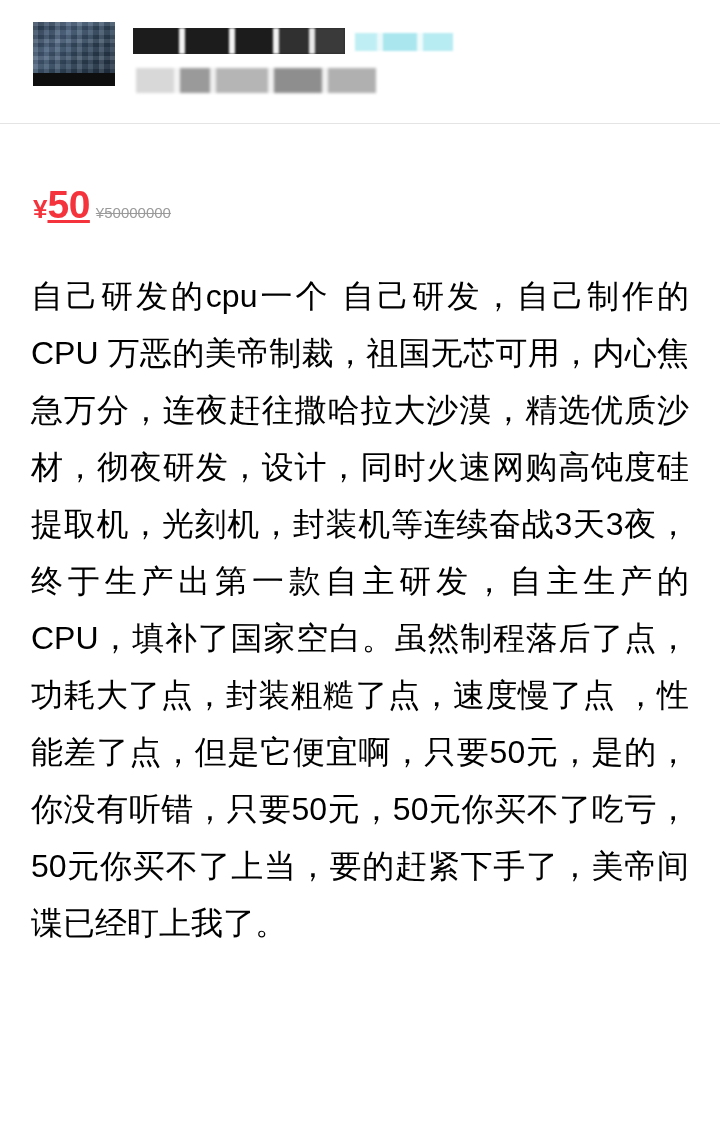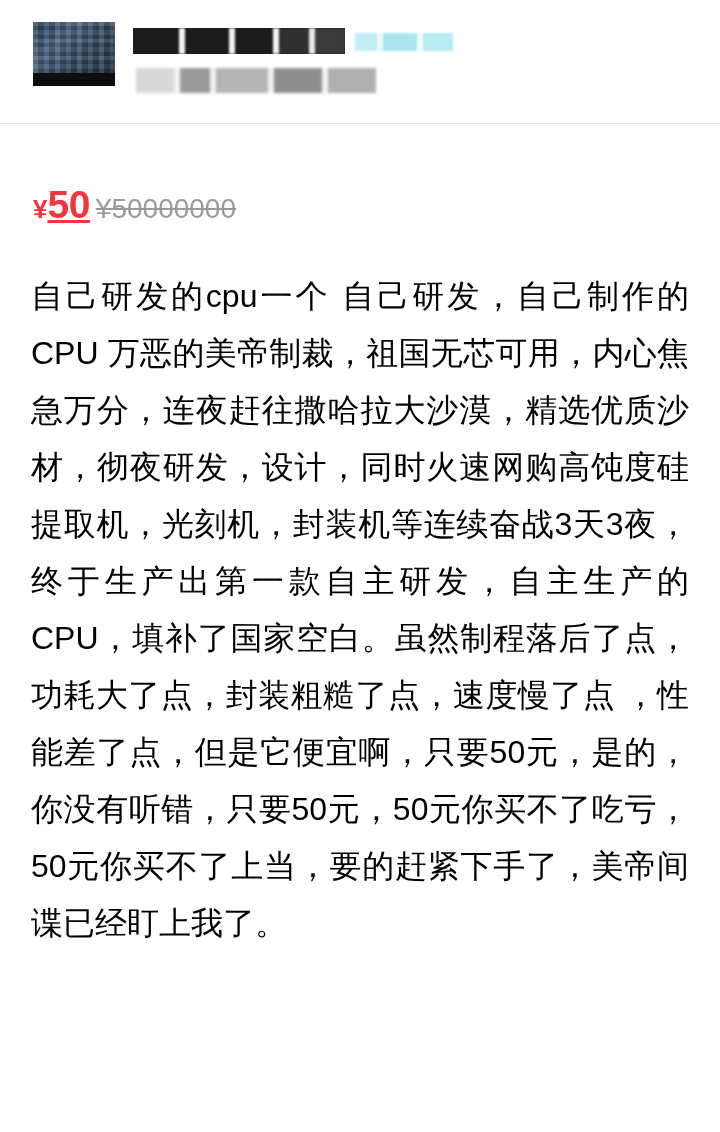--- a/index.html
+++ b/index.html
@@ -117,21 +117,21 @@
     color: #f4333c;
     font-size: 39px;
     font-weight: bold;
     line-height: 1;
     letter-spacing: -0.5px;
     text-decoration: underline;
   }
   .price-original {
     margin-left: 6px;
     color: #9a9a9a;
-    font-size: 28px;
+    font-size: 15px;
     text-decoration: line-through;
     line-height: 1;
   }
 
   
   .description {
     margin: 44px 31px 0 31px;
     font-size: 32px;
     line-height: 57px;
     color: #000000;

